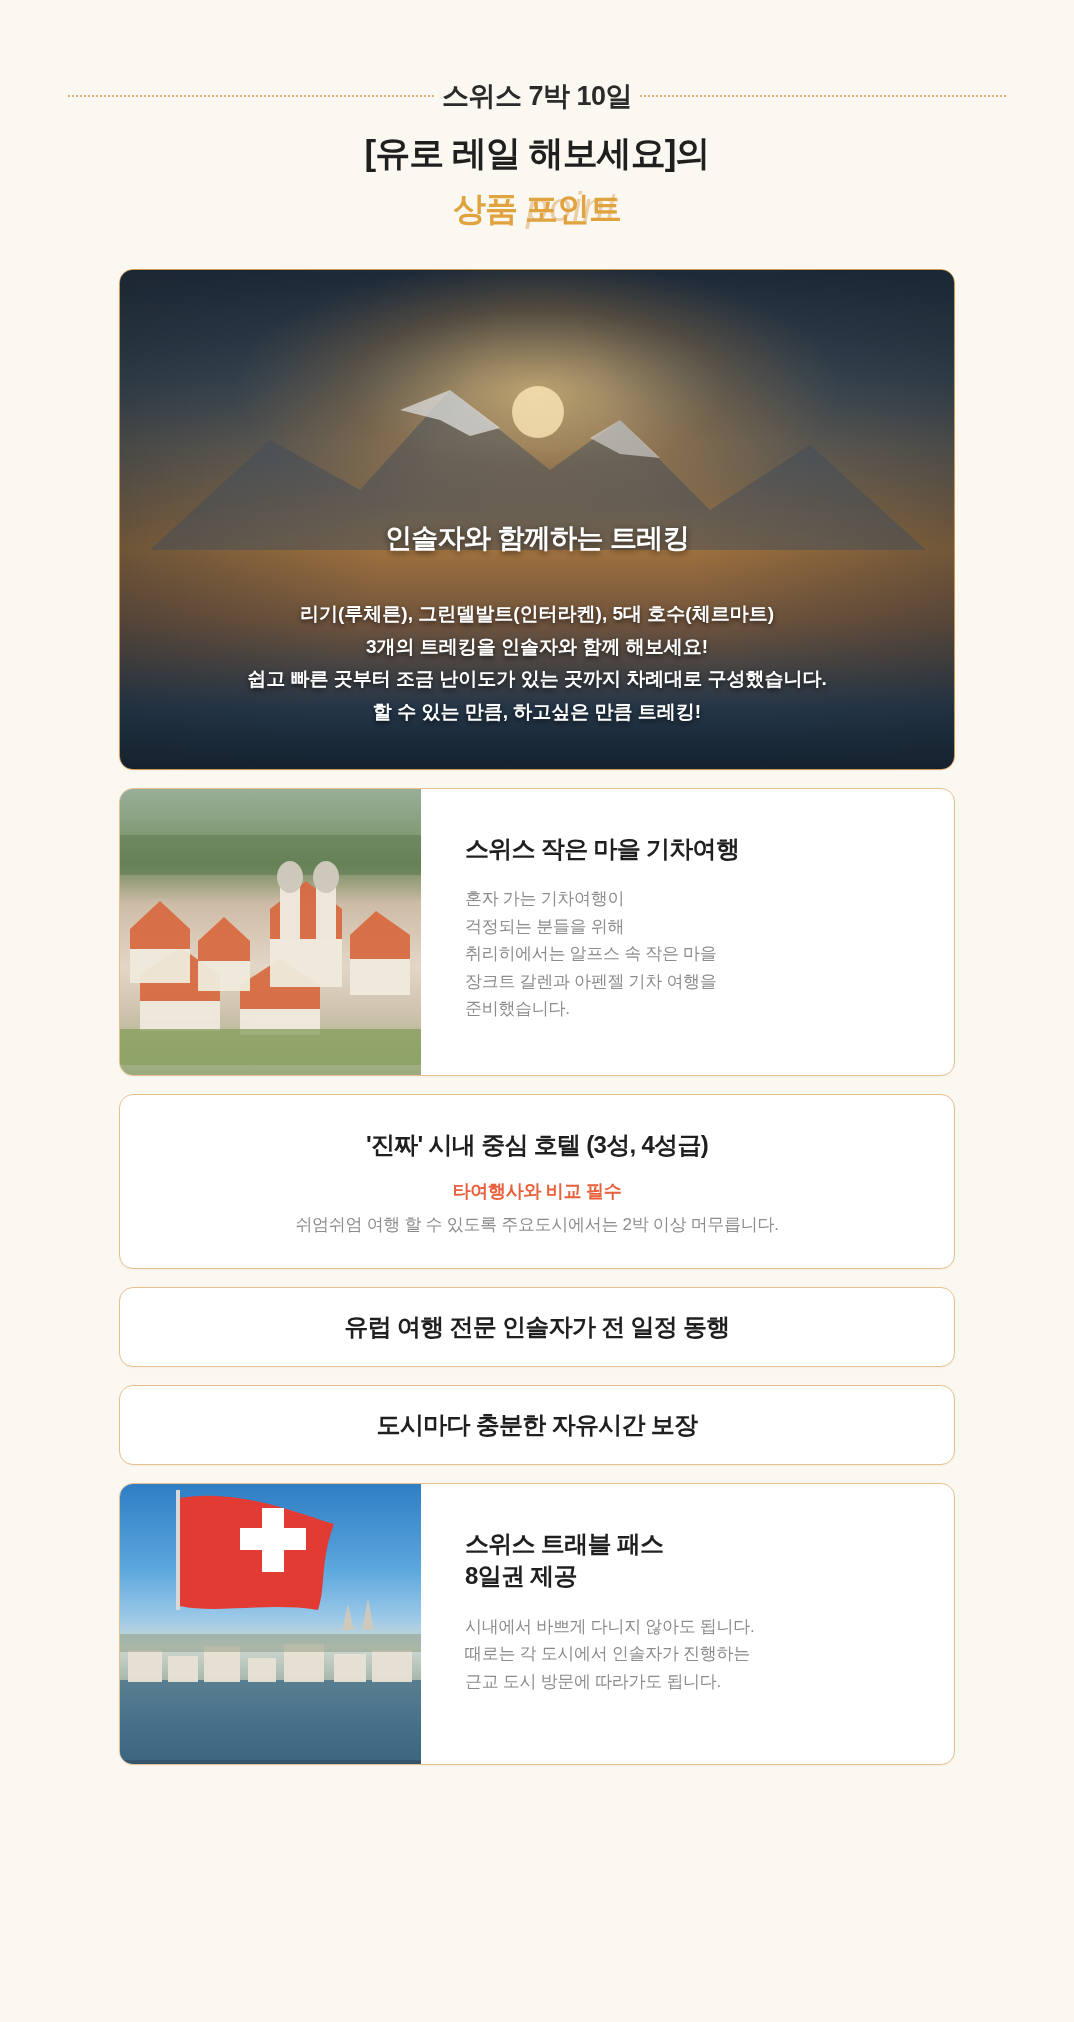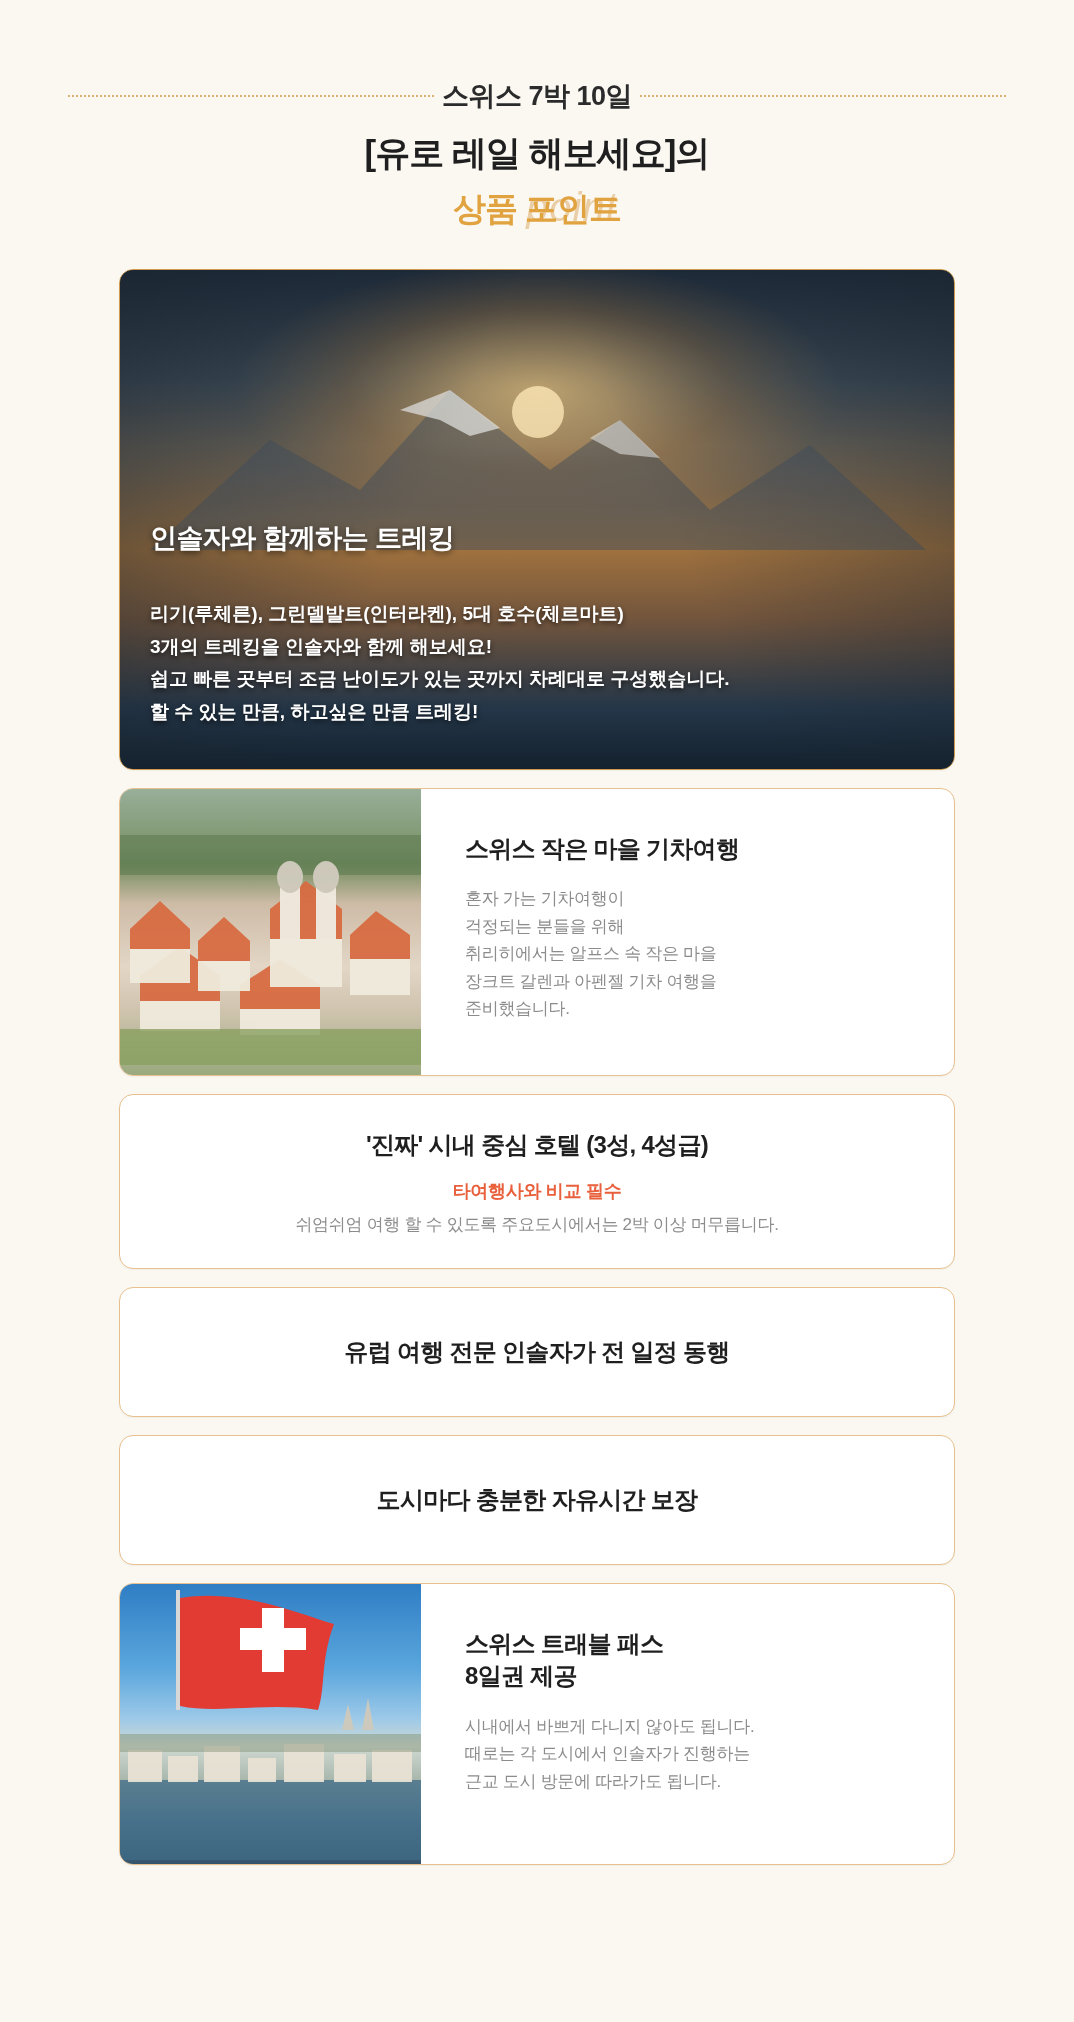--- a/index.html
+++ b/index.html
@@ -96,20 +96,21 @@
     border-radius: 14px;
     background: #ffffff;
     overflow: hidden;
     box-shadow: 0 1px 2px rgba(0,0,0,0.04);
   }
 
   
   .card-hero {
     border: 1px solid #cf9a4d;
     padding: 46px 30px 40px;
+    text-align: center;
     color: #ffffff;
     background:
       radial-gradient(ellipse 420px 180px at 50% 24%, rgba(255,214,140,0.85) 0%, rgba(255,170,70,0.28) 45%, rgba(0,0,0,0) 72%),
       linear-gradient(180deg, #2a3d52 0%, #4d5f6e 22%, #8b7a63 40%, #c98f4e 56%, #9a7352 70%, #35506b 88%, #20354a 100%);
   }
   .card-hero::before {
     content: "";
     position: absolute;
     inset: 0;
     background:
@@ -201,21 +202,21 @@
     font-weight: 700;
     color: #e8603c;
     letter-spacing: -0.3px;
   }
   .center-sub {
     margin-top: 10px;
     font-size: 17px;
     color: #8c8c8c;
     letter-spacing: -0.3px;
   }
-  .card-center.simple { padding: 48px 30px; }
+  .card-center.simple { padding: 23px 30px; }
 </style>
 </head>
 <body>
 
 <div class="page">
 
   <div class="header">
     <div class="eyebrow-row">
       <span class="dotline"></span>
       <span class="eyebrow">스위스 7박 10일</span>

